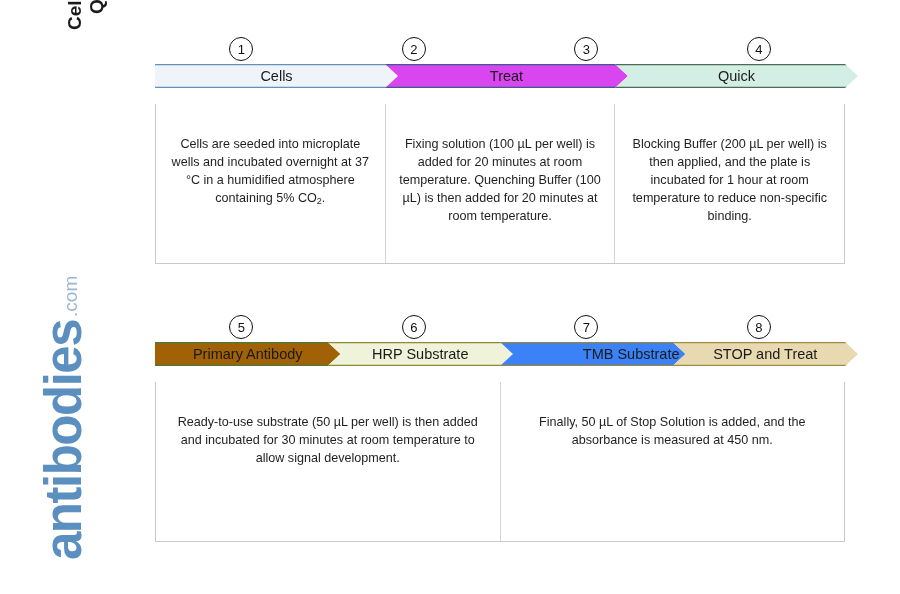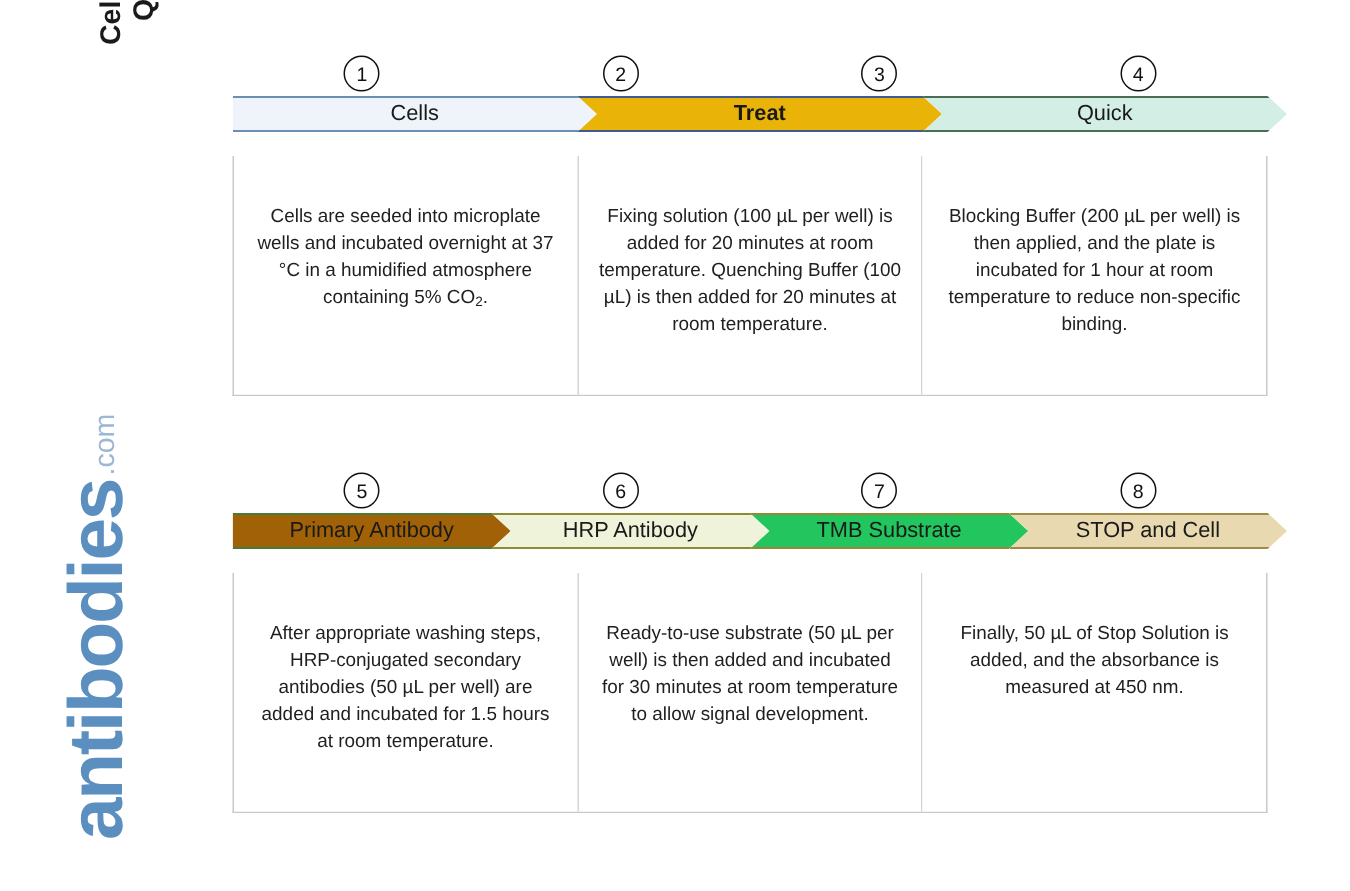--- a/index.html
+++ b/index.html
@@ -170,21 +170,21 @@
           <div class="num-circle">3</div>
         </div>
       <div class="num-cell">
           <div class="num-circle">4</div>
         </div>
     </div>
     <div class="chev-strip">
       <div class="chev first" style="background: rgb(238, 244, 250); box-shadow: rgb(106, 143, 181) 0px 1.3px 0px 0px inset, rgb(106, 143, 181) 0px -1.3px 0px 0px inset;">
           <span class="chev-label">Cells</span>
         </div>
-      <div class="chev" style="background: #eab308; box-shadow: rgb(61, 90, 146) 0px 1.3px 0px 0px inset, rgb(61, 90, 146) 0px -1.3px 0px 0px inset; font-weight: bold;">
+      <div class="chev" style="background: #d946ef; box-shadow: rgb(61, 90, 146) 0px 1.3px 0px 0px inset, rgb(61, 90, 146) 0px -1.3px 0px 0px inset;">
           <span class="chev-label">Treat</span>
         </div>
       <div class="chev" style="background: rgb(211, 239, 229); box-shadow: rgb(74, 107, 85) 0px 1.3px 0px 0px inset, rgb(74, 107, 85) 0px -1.3px 0px 0px inset;">
           <span class="chev-label">Quick</span>
         </div>
     </div>
     <div class="body-strip">
       <div class="body-cell">
           <div class="body-text">Cells are seeded into microplate wells and incubated overnight at 37 °C in a humidified atmosphere containing 5% CO<sub>2</sub>.</div>
         </div>
@@ -210,34 +210,31 @@
         </div>
       <div class="num-cell">
           <div class="num-circle">8</div>
         </div>
     </div>
     <div class="chev-strip">
       <div class="chev first" style="background: #a16207; box-shadow: rgb(74, 122, 58) 0px 1.3px 0px 0px inset, rgb(74, 122, 58) 0px -1.3px 0px 0px inset;">
           <span class="chev-label">Primary Antibody</span>
         </div>
       <div class="chev" style="background: rgb(239, 243, 217); box-shadow: rgb(138, 139, 51) 0px 1.3px 0px 0px inset, rgb(138, 139, 51) 0px -1.3px 0px 0px inset;">
-          <span class="chev-label">HRP Antibody</span>
-        </div>
-      <div class="chev" style="background: #22c55e; box-shadow: rgb(154, 134, 53) 0px 1.3px 0px 0px inset, rgb(154, 134, 53) 0px -1.3px 0px 0px inset;">
+          <span class="chev-label">HRP Substrate</span>
+        </div>
+      <div class="chev" style="background: #3b82f6; box-shadow: rgb(154, 134, 53) 0px 1.3px 0px 0px inset, rgb(154, 134, 53) 0px -1.3px 0px 0px inset; justify-content: flex-end;">
           <span class="chev-label">TMB Substrate</span>
         </div>
       <div class="chev" style="background: rgb(232, 217, 176); box-shadow: rgb(160, 138, 69) 0px 1.3px 0px 0px inset, rgb(160, 138, 69) 0px -1.3px 0px 0px inset;">
-          <span class="chev-label">STOP and Cell</span>
+          <span class="chev-label">STOP and Treat</span>
         </div>
     </div>
     <div class="body-strip">
       <div class="body-cell">
-          <div class="body-text">After appropriate washing steps, HRP-conjugated secondary antibodies (50 µL per well) are added and incubated for 1.5 hours at room temperature.</div>
-        </div>
-      <div class="body-cell">
           <div class="body-text">Ready-to-use substrate (50 µL per well) is then added and incubated for 30 minutes at room temperature to allow signal development.</div>
         </div>
       <div class="body-cell">
           <div class="body-text">Finally, 50 µL of Stop Solution is added, and the absorbance is measured at 450 nm.</div>
         </div>
     </div>
   </div>
 
 </div>
 

